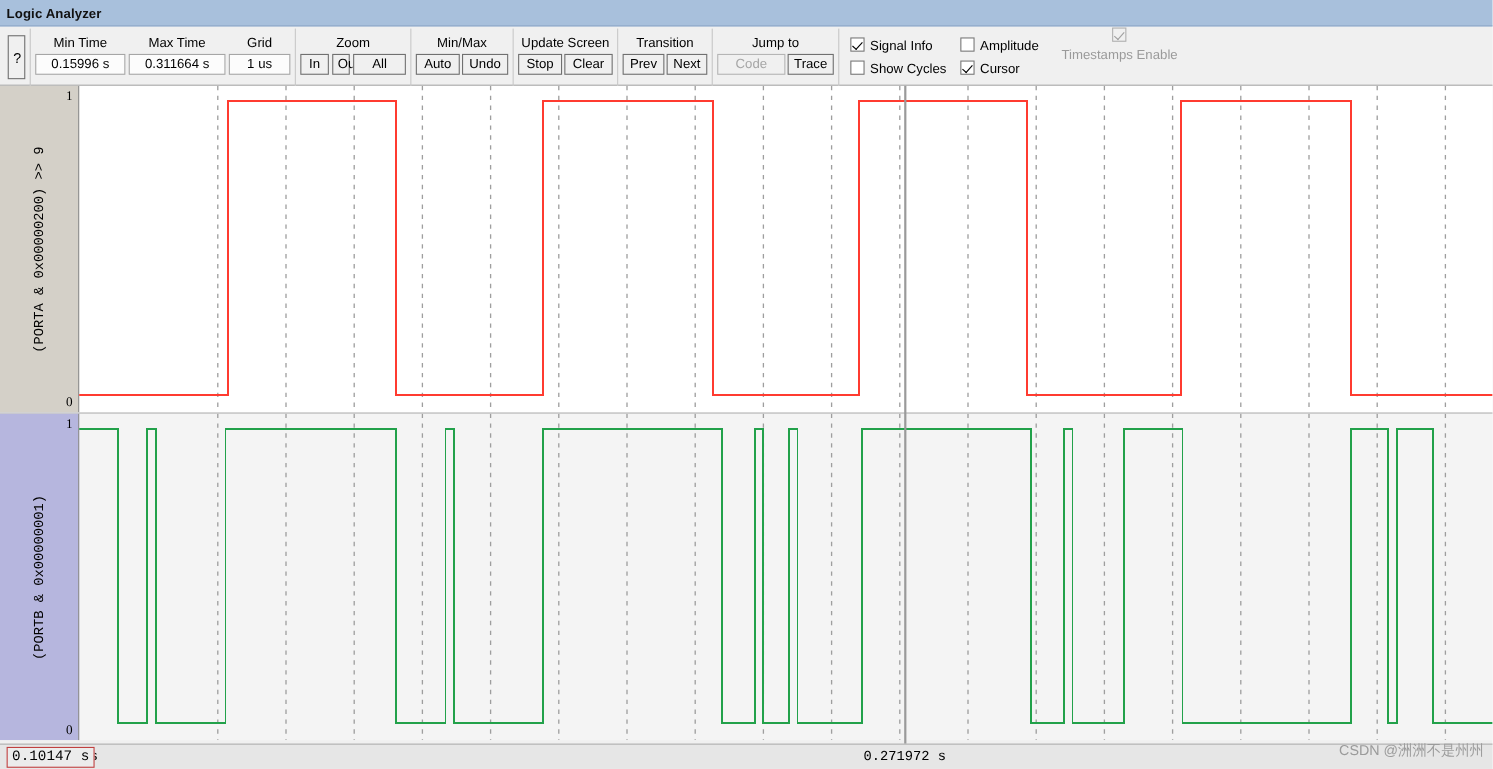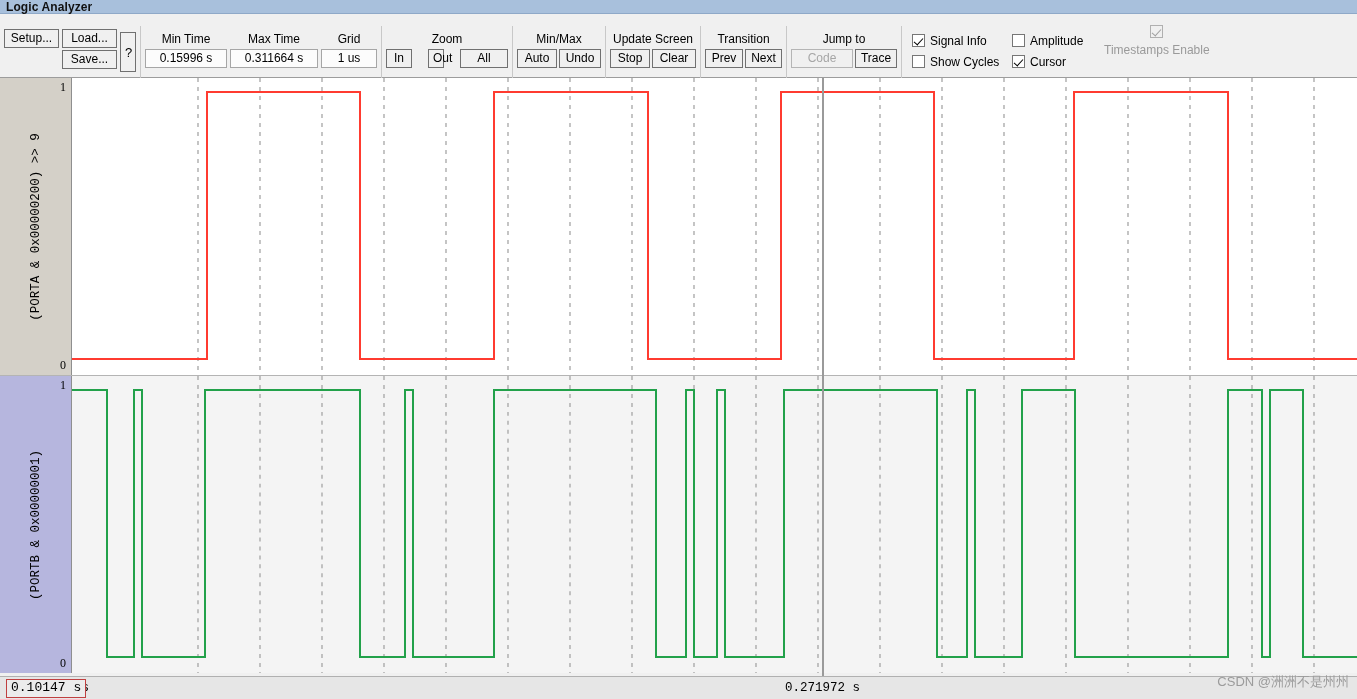--- a/index.html
+++ b/index.html
@@ -14,21 +14,21 @@
   #app {
     position: relative;
     width: 1357px;
     height: 699px;
     background: #f0f0f0;
   }
 
   
   .titlebar {
     position: absolute; left: 0; top: 0;
-    width: 1357px; height: 14px;
+    width: 1357px; height: 24px;
     background: #a8c0dc;
     border-bottom: 1px solid #8fa9c8;
     display: flex; align-items: center; text-align: center;
   }
   .titlebar .title {
     font-size: 12px; font-weight: bold; color: #111;
     padding-left: 6px; letter-spacing: 0.1px;
   }
 
   
@@ -89,21 +89,21 @@
   .btn-help  { width: 16px; height: 40px; line-height: 38px; font-size: 13px; margin-left: 3px; margin-top: 3px;}
 
   .g-minmaxtime { padding-top: 3px; }
   .mt-labels { display: flex; }
   .mt-fields { display: flex; gap: 3px; }
   .w-min  { width: 82px; }
   .w-max  { width: 88px; }
   .w-grid { width: 56px; }
 
   .g-zoom { padding-top: 3px; }
-  .g-zoom .tb-row { gap: 16px; }
+  .g-zoom .tb-row { gap: 3px; }
   .btn-in  { width: 26px; }
   .btn-out { width: 16px; }
   .btn-all { width: 48px; }
 
   .g-minmax { padding-top: 3px; }
   .btn-auto { width: 40px; }
   .btn-undo { width: 42px; }
 
   .g-update { padding-top: 3px; }
   .btn-stop  { width: 40px; }
@@ -249,29 +249,20 @@
 <div id="app">
 
   <div class="titlebar">
     <span class="title">Logic Analyzer</span>
   </div>
 
   <div class="toolbar">
 
     <div class="tb-group g-files">
       <div style="display:flex;">
-        <div class="files-col">
-          <div class="files-row">
-            <div class="btn btn-setup">Setup...</div>
-            <div class="btn btn-load">Load...</div>
-          </div>
-          <div class="files-row" style="justify-content:flex-end;">
-            <div class="btn btn-save">Save...</div>
-          </div>
-        </div>
         <div class="btn btn-help">?</div>
       </div>
     </div>
 
     <div class="tb-group g-minmaxtime">
       <div class="mt-labels">
         <div class="tb-label w-min">Min Time</div>
         <div class="tb-label w-max" style="margin-left:3px;">Max Time</div>
         <div class="tb-label w-grid" style="margin-left:3px;">Grid</div>
       </div>

